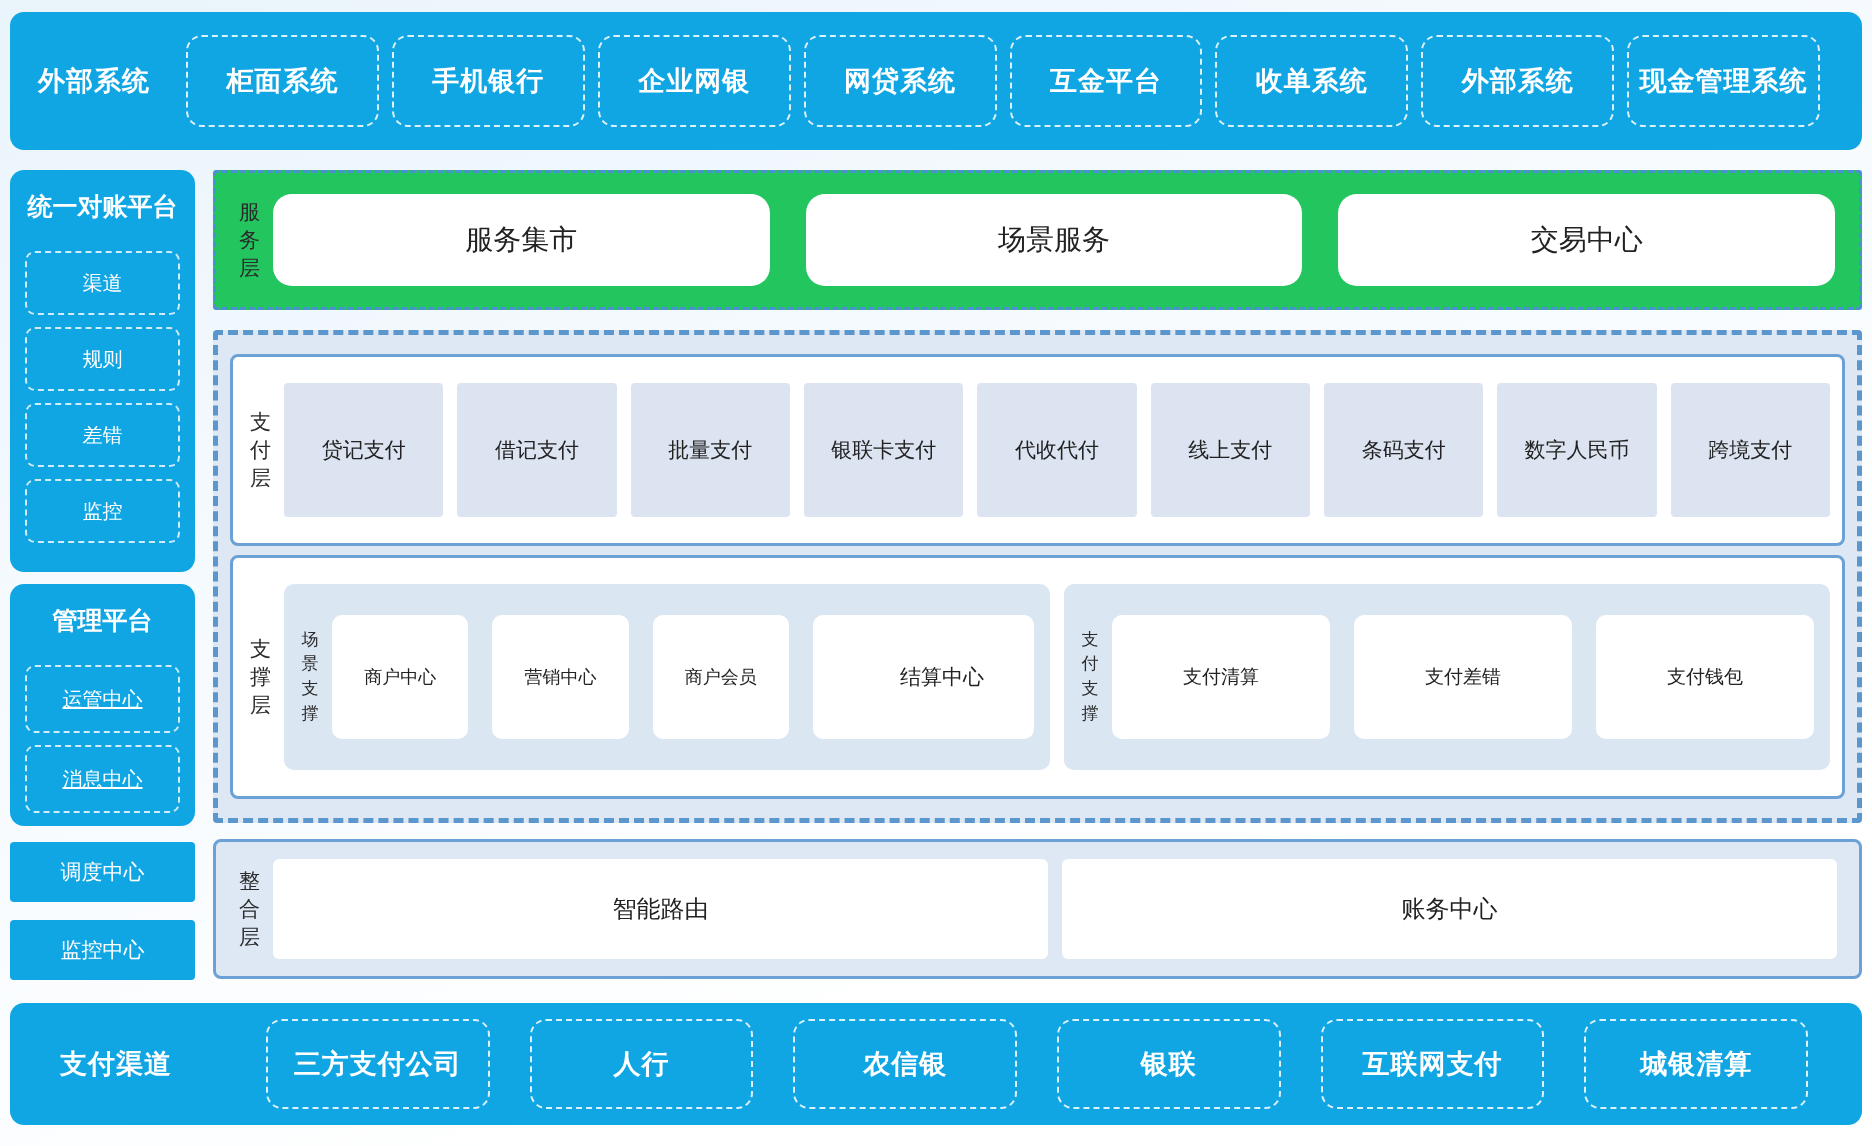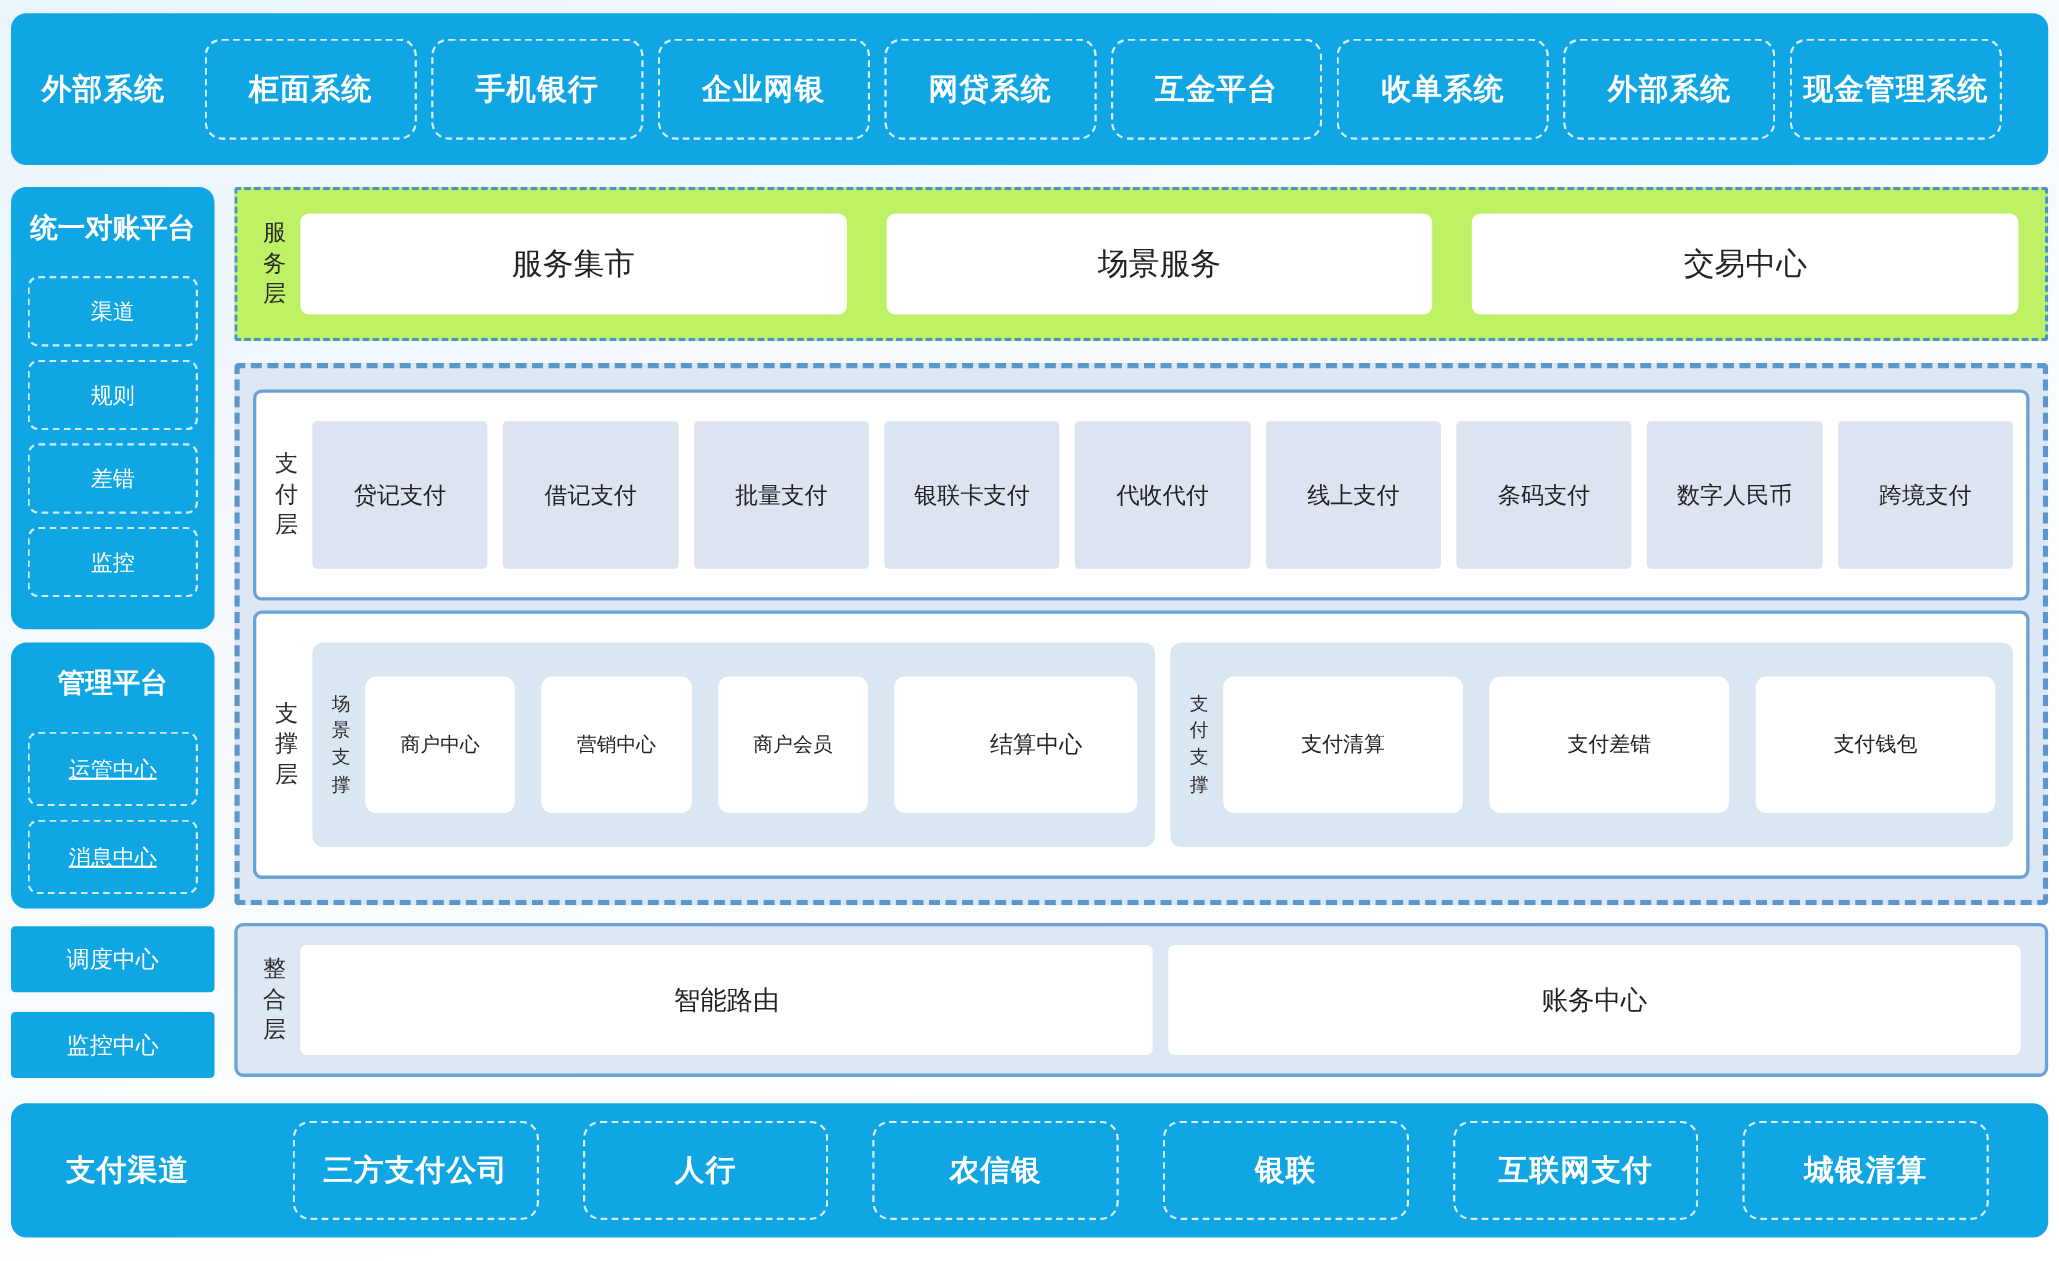--- a/index.html
+++ b/index.html
@@ -81,32 +81,32 @@
 
   .v-label{
     width:27px;flex-shrink:0;
     font-size:21px;color:#2b2b2b;line-height:1.32;
     word-break:break-all;text-align:center;
     margin:0 10px 0 8px;
   }
 
   .service-layer{
     height:140px;box-sizing:border-box;
-    background:#bef264;
+    background:#22c55e;
     border:3px dashed #4a90d2;border-radius:3px;
     display:flex;align-items:center;
     padding:0 24px 0 12px;
   }
   .service-tiles{flex:1;display:flex;gap:36px;height:92px;}
   .tile-white{
     flex:1;background:#ffffff;border-radius:8px;
     display:flex;align-items:center;justify-content:center;
     color:#222;
   }
-  .service-tiles .tile-white{font-size:28px;}
+  .service-tiles .tile-white{font-size:28px;border-radius:19px;}
 
   .outer-dashed{
     margin-top:20px;box-sizing:border-box;
     border:5px dashed #5b96cc;border-radius:4px;
     background:#dde8f4;
     padding:19px 12px;
     display:flex;flex-direction:column;gap:9px;
     height:493px;
   }
   .layer-box{

